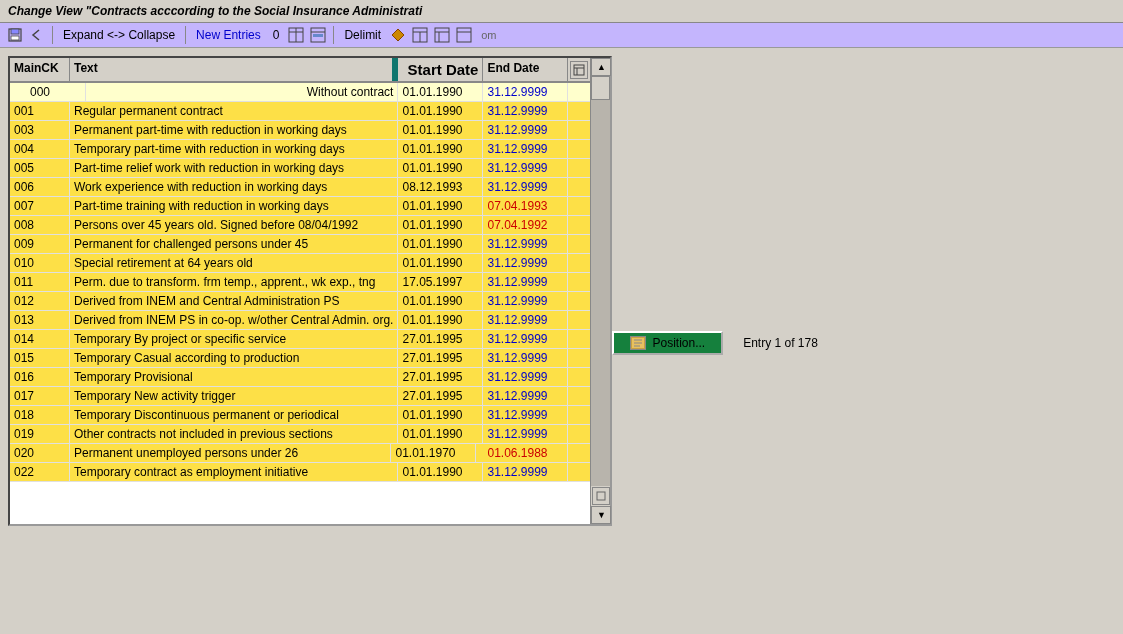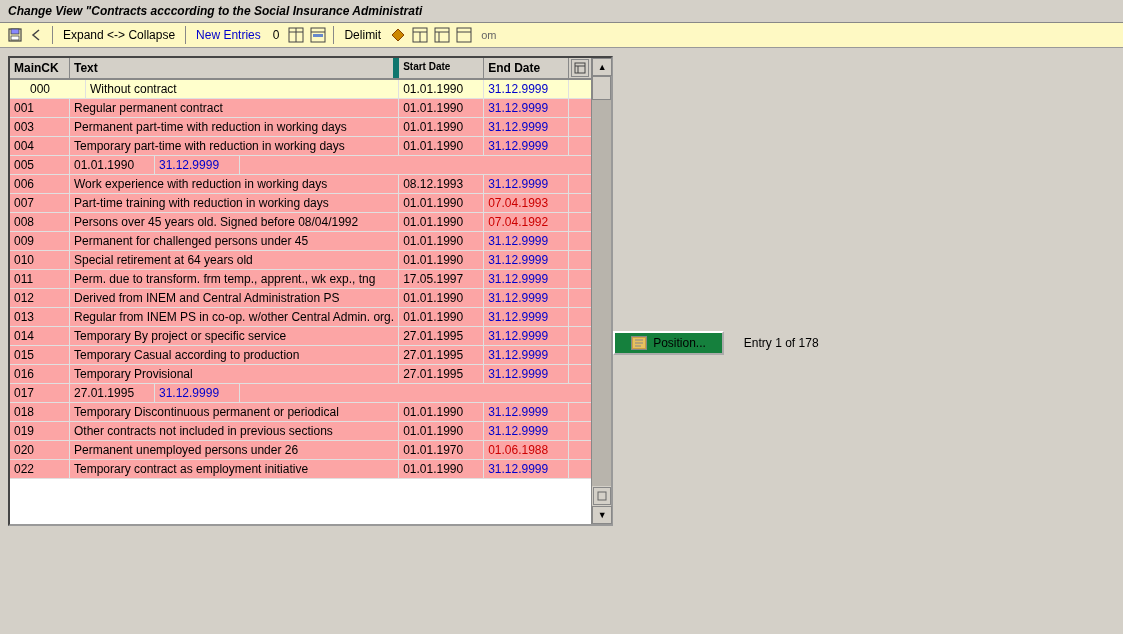--- a/index.html
+++ b/index.html
@@ -23,21 +23,21 @@
       padding: 4px 8px;
       font-size: 12px;
       font-weight: bold;
       font-style: italic;
       border-bottom: 1px solid #888;
     }
     .toolbar {
       display: flex;
       align-items: center;
       padding: 3px 6px;
-      background: #fef9c3;
+      background: #c4b5fd;
       border-bottom: 1px solid #999;
       gap: 4px;
       text-align: right;
     }
     .toolbar-icon {
       width: 18px;
       height: 18px;
       display: inline-flex;
       align-items: center;
       justify-content: center;
@@ -83,42 +83,43 @@
       font-weight: bold;
       border-right: 6px solid #0f766e;
       font-size: 12px;
     }
     .table-header .col-start {
       width: 85px;
       min-width: 85px;
       padding: 3px 4px;
       font-weight: bold;
       border-right: 1px solid #888;
-      font-size: 10px;
+      font-size: 15px;
+      text-align: right;
     }
     .table-header .col-end {
       width: 85px;
       min-width: 85px;
       padding: 3px 4px;
       font-weight: bold;
       border-right: 1px solid #888;
       font-size: 12px;
     }
     .table-header .col-scrollbtn {
       width: 22px;
       min-width: 22px;
       display: flex;
       flex-direction: column;
       align-items: center;
       justify-content: center;
     }
     .table-row {
       display: flex;
       border-bottom: 1px solid #e0e0e0;
-      background: #fca5a5;
+      background: #fde047;
     }
     .table-row.selected { background: #ffffcc; padding-left: 16px; }
     .table-row .cell {
       padding: 2px 4px;
       font-size: 12px;
       overflow: hidden;
       white-space: nowrap;
     }
     .table-row .cell-maincK {
       width: 60px;
@@ -312,21 +313,21 @@
                   <line x1="1" y1="4" x2="11" y2="4" stroke="#444" stroke-width="1"></line>
                   <line x1="4" y1="4" x2="4" y2="11" stroke="#444" stroke-width="1"></line>
                 </svg>
             </div>
           </div>
         </div>
 
         <div style="overflow-y:hidden; flex:1;" id="table-body">
         <div class="table-row selected">
               <div class="cell cell-maincK">000</div>
-              <div class="cell cell-text" style="background: rgb(255, 255, 204);">Without contract</div>
+              <div class="cell cell-text" style="background: rgb(255, 255, 204); text-align: right;">Without contract</div>
               <div class="cell cell-start">01.01.1990</div>
               <div class="cell cell-end" style="color: rgb(0, 0, 204);">31.12.9999</div>
               <div class="cell cell-scroll"></div>
             </div>
             <div class="table-row">
               <div class="cell cell-maincK">001</div>
               <div class="cell cell-text">Regular permanent contract</div>
               <div class="cell cell-start">01.01.1990</div>
               <div class="cell cell-end" style="color: rgb(0, 0, 204);">31.12.9999</div>
               <div class="cell cell-scroll"></div>
@@ -340,20 +341,21 @@
             </div>
             <div class="table-row">
               <div class="cell cell-maincK">004</div>
               <div class="cell cell-text">Temporary part-time with reduction in working days</div>
               <div class="cell cell-start">01.01.1990</div>
               <div class="cell cell-end" style="color: rgb(0, 0, 204);">31.12.9999</div>
               <div class="cell cell-scroll"></div>
             </div>
             <div class="table-row">
               <div class="cell cell-maincK">005</div>
+              <div class="cell cell-text">Part-time relief work with reduction in working days</div>
               <div class="cell cell-start">01.01.1990</div>
               <div class="cell cell-end" style="color: rgb(0, 0, 204);">31.12.9999</div>
               <div class="cell cell-scroll"></div>
             </div>
             <div class="table-row">
               <div class="cell cell-maincK">006</div>
               <div class="cell cell-text">Work experience with reduction in working days</div>
               <div class="cell cell-start">08.12.1993</div>
               <div class="cell cell-end" style="color: rgb(0, 0, 204);">31.12.9999</div>
               <div class="cell cell-scroll"></div>
@@ -395,21 +397,21 @@
             </div>
             <div class="table-row">
               <div class="cell cell-maincK">012</div>
               <div class="cell cell-text">Derived from INEM and Central Administration PS</div>
               <div class="cell cell-start">01.01.1990</div>
               <div class="cell cell-end" style="color: rgb(0, 0, 204);">31.12.9999</div>
               <div class="cell cell-scroll"></div>
             </div>
             <div class="table-row">
               <div class="cell cell-maincK">013</div>
-              <div class="cell cell-text">Regular from INEM PS in co-op. w/other Central Admin. org.</div>
+              <div class="cell cell-text">Derived from INEM PS in co-op. w/other Central Admin. org.</div>
               <div class="cell cell-start">01.01.1990</div>
               <div class="cell cell-end" style="color: rgb(0, 0, 204);">31.12.9999</div>
               <div class="cell cell-scroll"></div>
             </div>
             <div class="table-row">
               <div class="cell cell-maincK">014</div>
               <div class="cell cell-text">Temporary By project or specific service</div>
               <div class="cell cell-start">27.01.1995</div>
               <div class="cell cell-end" style="color: rgb(0, 0, 204);">31.12.9999</div>
               <div class="cell cell-scroll"></div>
@@ -423,20 +425,21 @@
             </div>
             <div class="table-row">
               <div class="cell cell-maincK">016</div>
               <div class="cell cell-text">Temporary Provisional</div>
               <div class="cell cell-start">27.01.1995</div>
               <div class="cell cell-end" style="color: rgb(0, 0, 204);">31.12.9999</div>
               <div class="cell cell-scroll"></div>
             </div>
             <div class="table-row">
               <div class="cell cell-maincK">017</div>
+              <div class="cell cell-text">Temporary New activity trigger</div>
               <div class="cell cell-start">27.01.1995</div>
               <div class="cell cell-end" style="color: rgb(0, 0, 204);">31.12.9999</div>
               <div class="cell cell-scroll"></div>
             </div>
             <div class="table-row">
               <div class="cell cell-maincK">018</div>
               <div class="cell cell-text">Temporary Discontinuous permanent or periodical</div>
               <div class="cell cell-start">01.01.1990</div>
               <div class="cell cell-end" style="color: rgb(0, 0, 204);">31.12.9999</div>
               <div class="cell cell-scroll"></div>
@@ -445,21 +448,21 @@
               <div class="cell cell-maincK">019</div>
               <div class="cell cell-text">Other contracts not included in previous sections</div>
               <div class="cell cell-start">01.01.1990</div>
               <div class="cell cell-end" style="color: rgb(0, 0, 204);">31.12.9999</div>
               <div class="cell cell-scroll"></div>
             </div>
             <div class="table-row">
               <div class="cell cell-maincK">020</div>
               <div class="cell cell-text">Permanent unemployed persons under 26</div>
               <div class="cell cell-start">01.01.1970</div>
-              <div class="cell cell-end" style="color: rgb(204, 0, 0);">01.06.1988</div>
+              <div class="cell cell-end" style="color: rgb(204, 0, 0); margin-left: 7px;">01.06.1988</div>
               <div class="cell cell-scroll"></div>
             </div>
             <div class="table-row">
               <div class="cell cell-maincK">022</div>
               <div class="cell cell-text">Temporary contract as employment initiative</div>
               <div class="cell cell-start">01.01.1990</div>
               <div class="cell cell-end" style="color: rgb(0, 0, 204);">31.12.9999</div>
               <div class="cell cell-scroll"></div>
             </div>
           </div>

